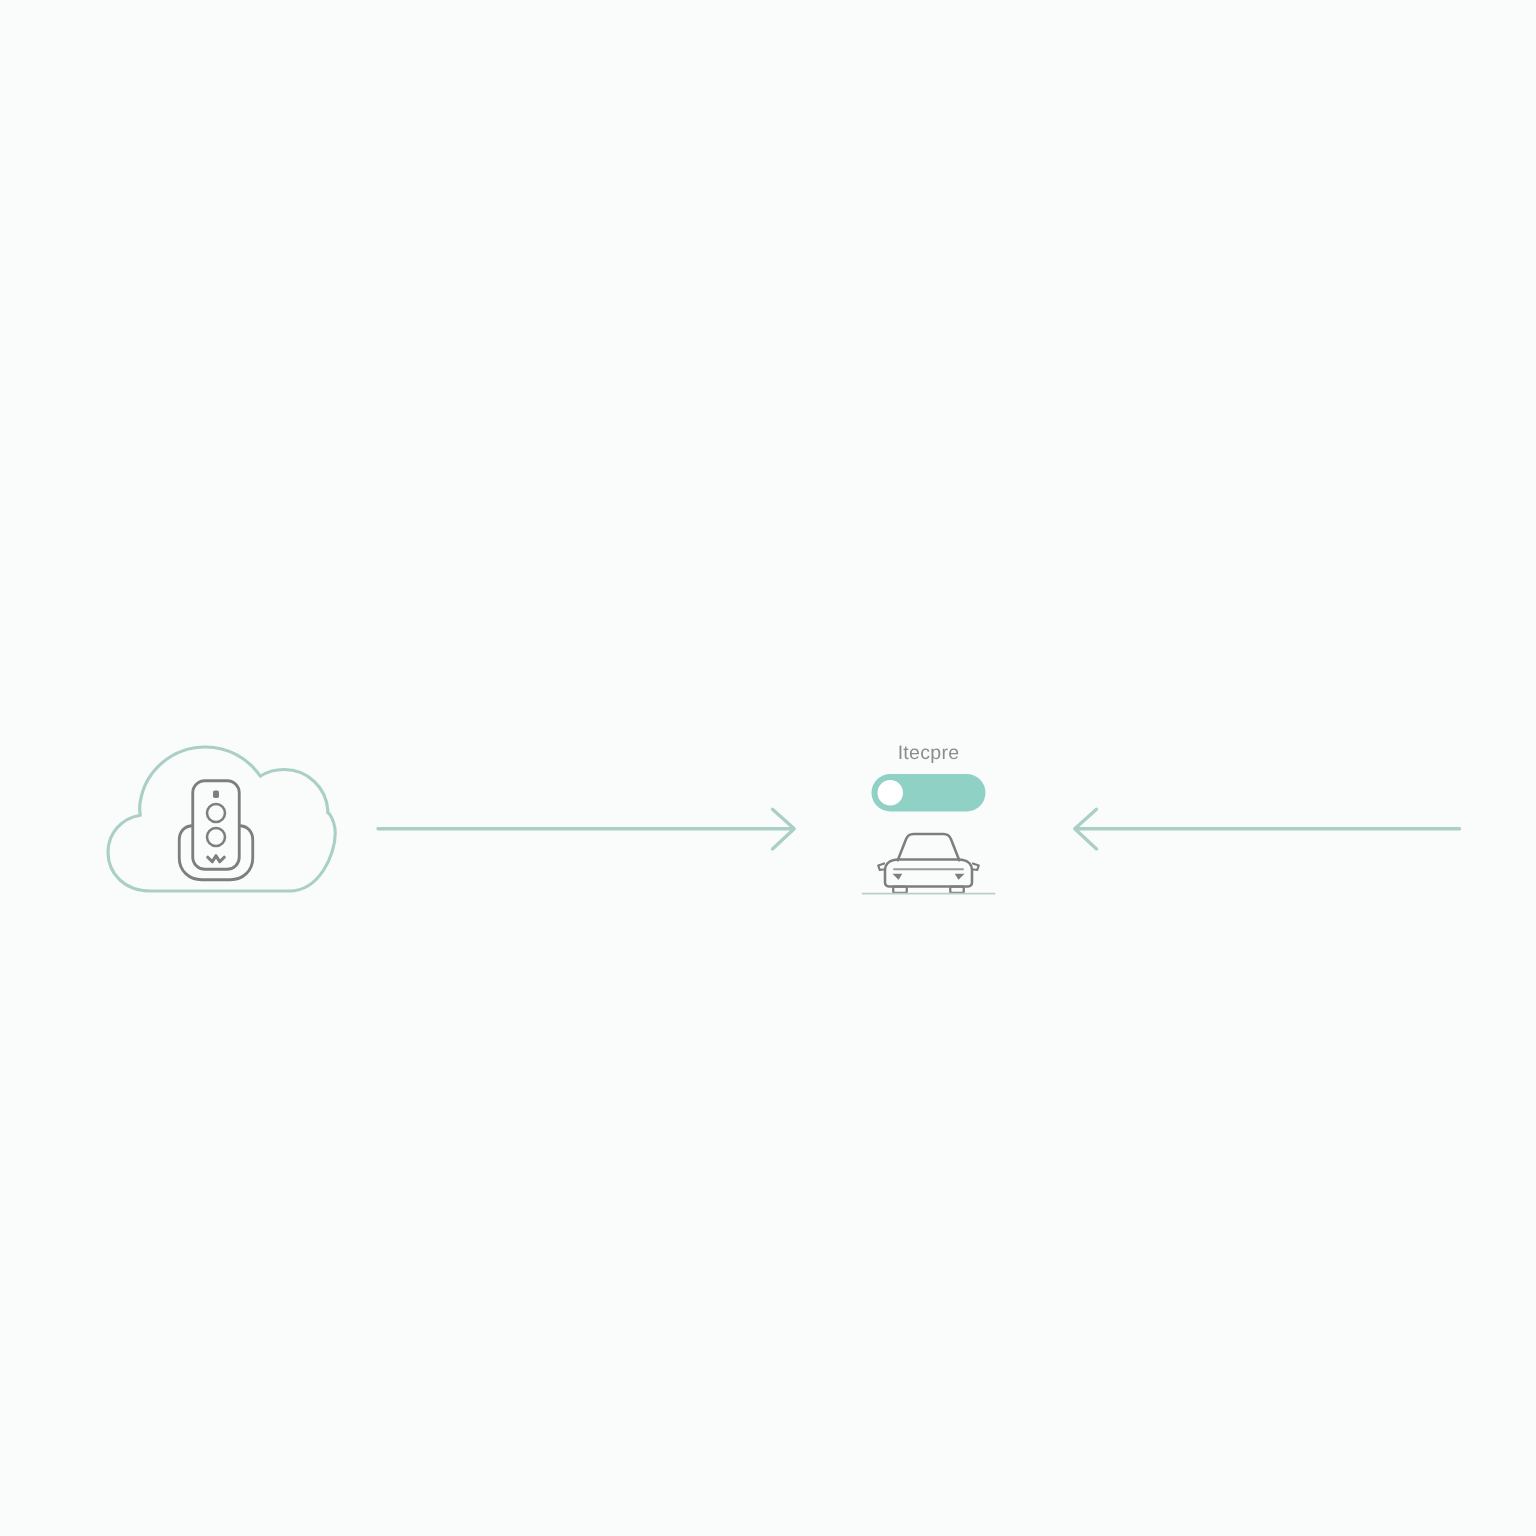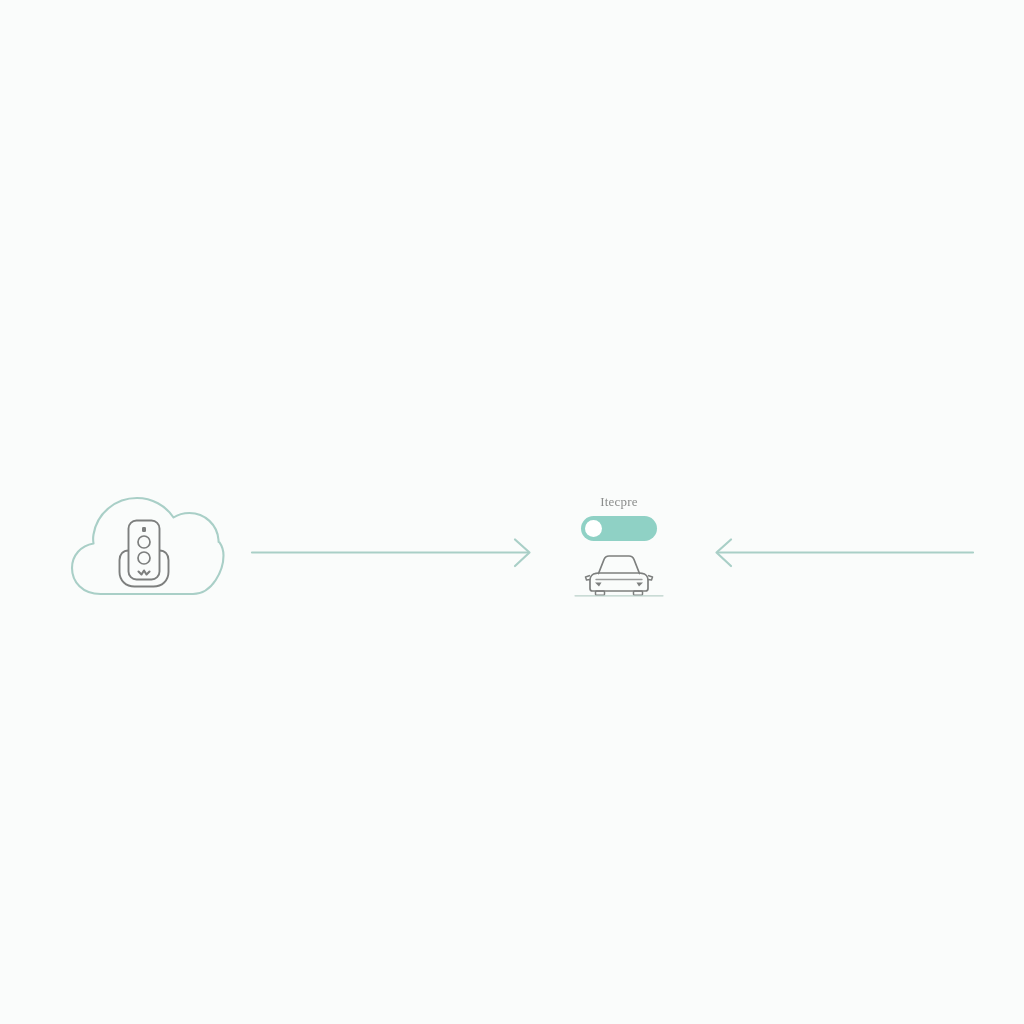--- a/index.html
+++ b/index.html
@@ -51,21 +51,21 @@
     height: 116px;
     display: flex;
     flex-direction: column;
     align-items: center;
   }
   #device-label {
     font-size: 13px;
     line-height: 16px;
     color: #8b8d8c;
     letter-spacing: 0.2px;
-    font-family: Liberation Serif, serif;
+    font-family: Liberation Sans, sans-serif;
     margin: 0 0 6px 0;
     white-space: nowrap;
     text-align: center;
   }
   #toggle-switch {
     width: 76px;
     height: 25px;
     border-radius: 13px;
     background: #8fd1c5;
     position: relative;

